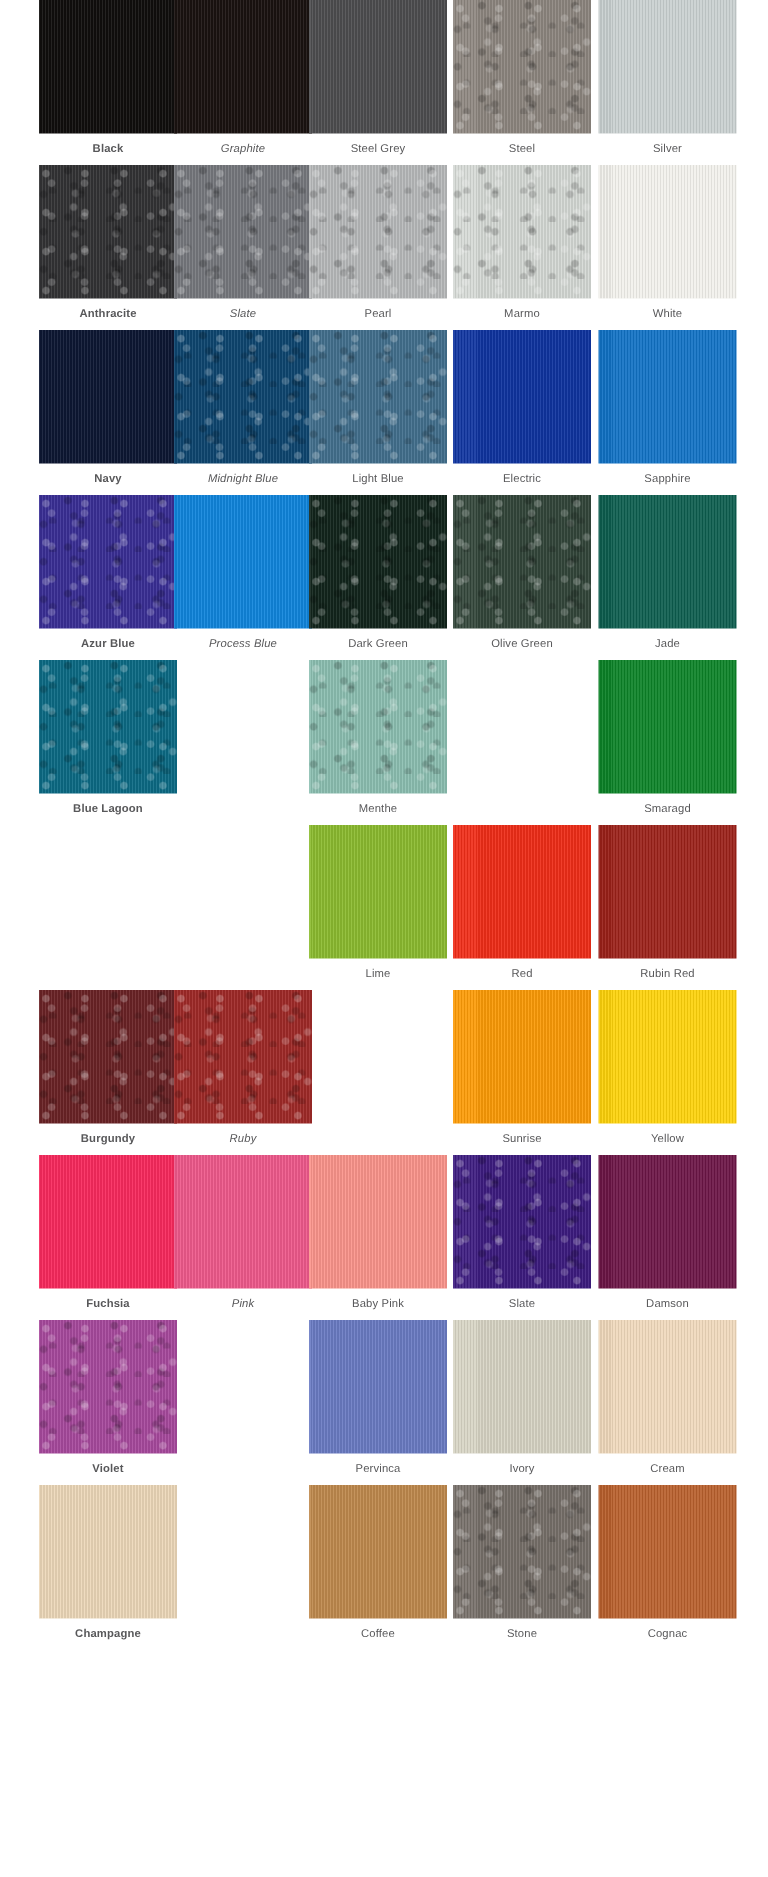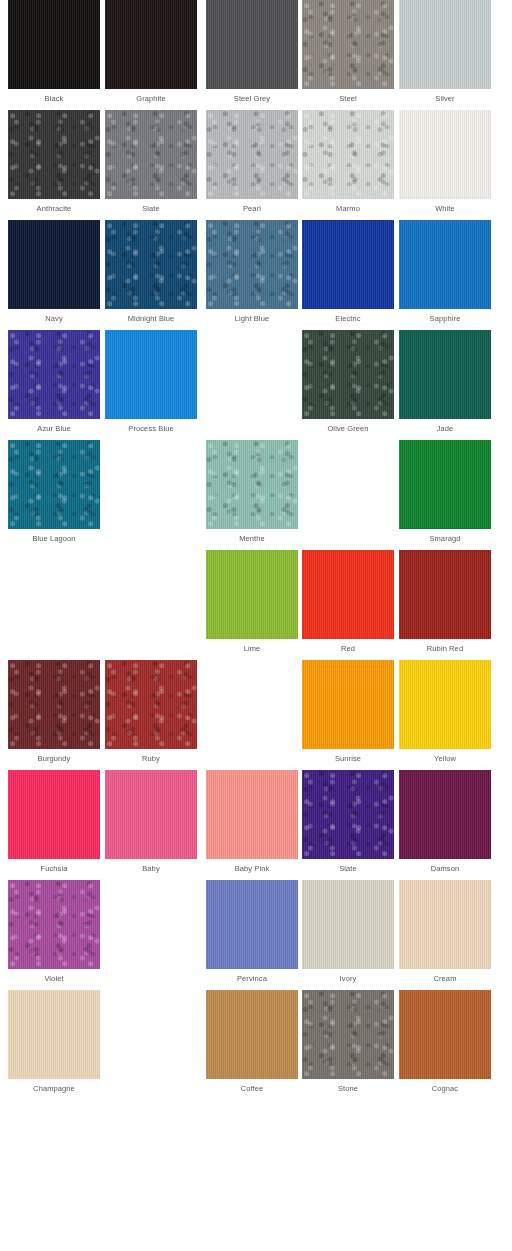--- a/index.html
+++ b/index.html
@@ -29,22 +29,22 @@
   }
 
   .swatch-cell {
     position: absolute;
     top: 0;
     width: 92px;
     height: 110px;
   }
 
   
-  .col-0 { left: 8px; }
-  .col-1 { left: 105px; }
+  .col-0 { left: 26px; font-weight: bold; }
+  .col-1 { left: 116px; font-style: italic; }
   .col-2 { left: 206px; }
   .col-3 { left: 302px; }
   .col-4 { left: 399px; }
 
   .swatch-chip {
     position: relative;
     width: 92px;
     height: 89px;
     overflow: hidden;
     background-repeat: repeat;
@@ -168,20 +168,24 @@
     </div>
     <div class="swatch-row">
       <div class="swatch-cell col-0">
         <div class="swatch-chip melange" style="background-color: rgb(58, 47, 150);"></div>
         <span class="swatch-label">Azur Blue</span>
       </div>
       <div class="swatch-cell col-1">
         <div class="swatch-chip" style="background-color: rgb(16, 134, 221);"></div>
         <span class="swatch-label">Process Blue</span>
       </div>
+      <div class="swatch-cell col-2">
+        <div class="swatch-chip melange" style="background-color: rgb(18, 37, 28);"></div>
+        <span class="swatch-label">Dark Green</span>
+      </div>
       <div class="swatch-cell col-3">
         <div class="swatch-chip melange" style="background-color: rgb(51, 70, 58);"></div>
         <span class="swatch-label">Olive Green</span>
       </div>
       <div class="swatch-cell col-4">
         <div class="swatch-chip" style="background-color: rgb(12, 93, 78);"></div>
         <span class="swatch-label">Jade</span>
       </div>
     </div>
     <div class="swatch-row">
@@ -233,21 +237,21 @@
         <span class="swatch-label">Yellow</span>
       </div>
     </div>
     <div class="swatch-row">
       <div class="swatch-cell col-0">
         <div class="swatch-chip" style="background-color: rgb(250, 42, 94);"></div>
         <span class="swatch-label">Fuchsia</span>
       </div>
       <div class="swatch-cell col-1">
         <div class="swatch-chip" style="background-color: rgb(240, 90, 140);"></div>
-        <span class="swatch-label">Baby</span>
+        <span class="swatch-label">Pink</span>
       </div>
       <div class="swatch-cell col-2">
         <div class="swatch-chip" style="background-color: rgb(252, 149, 140);"></div>
         <span class="swatch-label">Baby Pink</span>
       </div>
       <div class="swatch-cell col-3">
         <div class="swatch-chip melange" style="background-color: rgb(61, 28, 128);"></div>
         <span class="swatch-label">Slate</span>
       </div>
       <div class="swatch-cell col-4">

